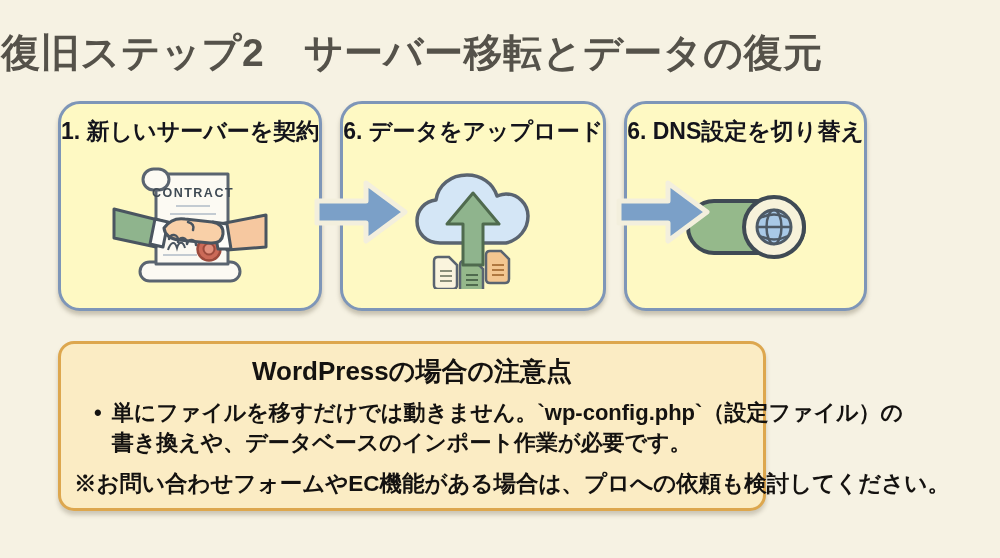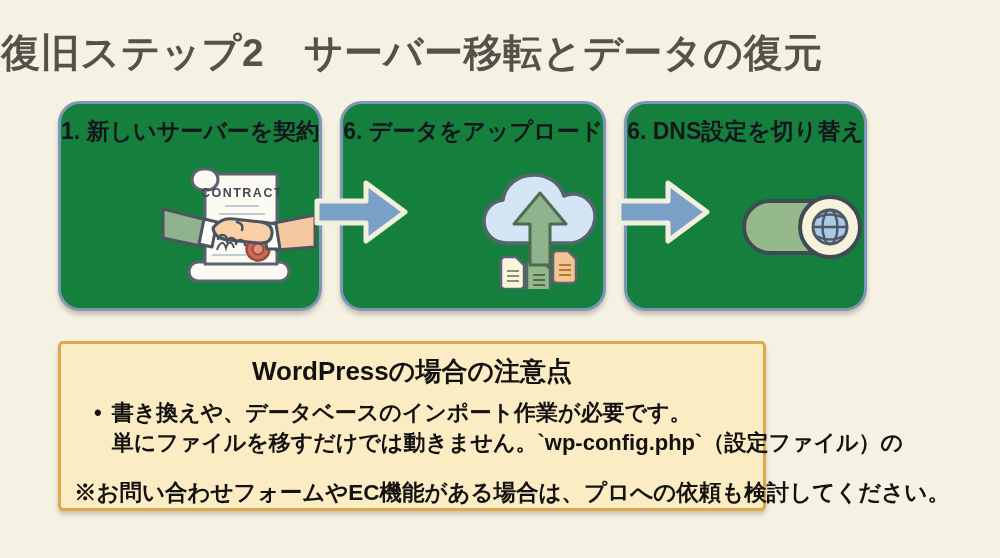--- a/index.html
+++ b/index.html
@@ -24,56 +24,56 @@
   .steps {
     position:relative;
     margin:22px 58px 0;
     height:210px;
     display:flex;
     gap:18px;
   }
   .step-card {
     flex:1;
     box-sizing:border-box;
-    background:#15803d;
+    background:#fef9c3;
     border:3px solid #7e96b8;
     border-radius:22px;
     box-shadow:0 4px 4px rgba(110,100,80,.35);
     display:flex;
     flex-direction:column;
     align-items:center;
   }
   .step-label {
     margin-top:12px;
     font-size:23px;
     font-weight:bold;
     color:#14141c;
     white-space:nowrap;
   }
   .step-icon-wrap {
     flex:1; width:100%;
-    display:flex; align-items:center; justify-content:flex-end;
+    display:flex; align-items:center; justify-content:center;
   }
 
   .arrow {
     position:absolute;
     top:77px;
     width:96px; height:68px;
     z-index:2;
   }
   .arrow-1 { left:256px; }
   .arrow-2 { left:558px; }
 
   .note {
     margin:30px 58px 0;
     box-sizing:border-box;
     height:170px;
     background:#fbecc4;
     border:3px solid #dda74e;
-    border-radius:5px;
+    border-radius:16px;
     box-shadow:0 4px 4px rgba(110,100,80,.3);
     padding:6px 13px;
     color:#141210;
   }
   .note-title {
     text-align:center;
     font-size:26px;
     font-weight:bold;
     margin-top:4px;
   }
@@ -81,21 +81,21 @@
     display:flex;
     margin-top:9px;
     padding-left:20px;
     font-size:22px;
     font-weight:bold;
     line-height:1.36;
   }
   .bullet-marker { margin-right:10px; }
   .bullet-line { display:block; white-space:nowrap; }
   .note-footnote {
-    margin-top:19px;
+    margin-top:10px;
     font-size:22.5px;
     font-weight:bold;
     white-space:nowrap;
   }
 </style>
 </head>
 <body>
 
 <div class="page">
 
@@ -197,20 +197,20 @@
     <svg class="arrow arrow-2" viewBox="0 0 96 68">
       <polygon points="3,23 52,23 52,5 91,34 52,63 52,45 3,45" fill="#7ba0c8" stroke="#f3efdd" stroke-width="5" stroke-linejoin="round"></polygon>
     </svg>
   </div>
 
   <div class="note">
     <div class="note-title">WordPressの場合の注意点</div>
     <div class="note-bullet">
       <span class="bullet-marker">•</span>
       <div class="bullet-text">
+        <span class="bullet-line">単にファイルを移すだけでは動きません。`wp-config.php`（設定ファイル）の</span>
         <span class="bullet-line">書き換えや、データベースのインポート作業が必要です。</span>
-        <span class="bullet-line">単にファイルを移すだけでは動きません。`wp-config.php`（設定ファイル）の</span>
       </div>
     </div>
     <div class="note-footnote">※お問い合わせフォームやEC機能がある場合は、プロへの依頼も検討してください。</div>
   </div>
 
 </div>
 
 </body></html>

